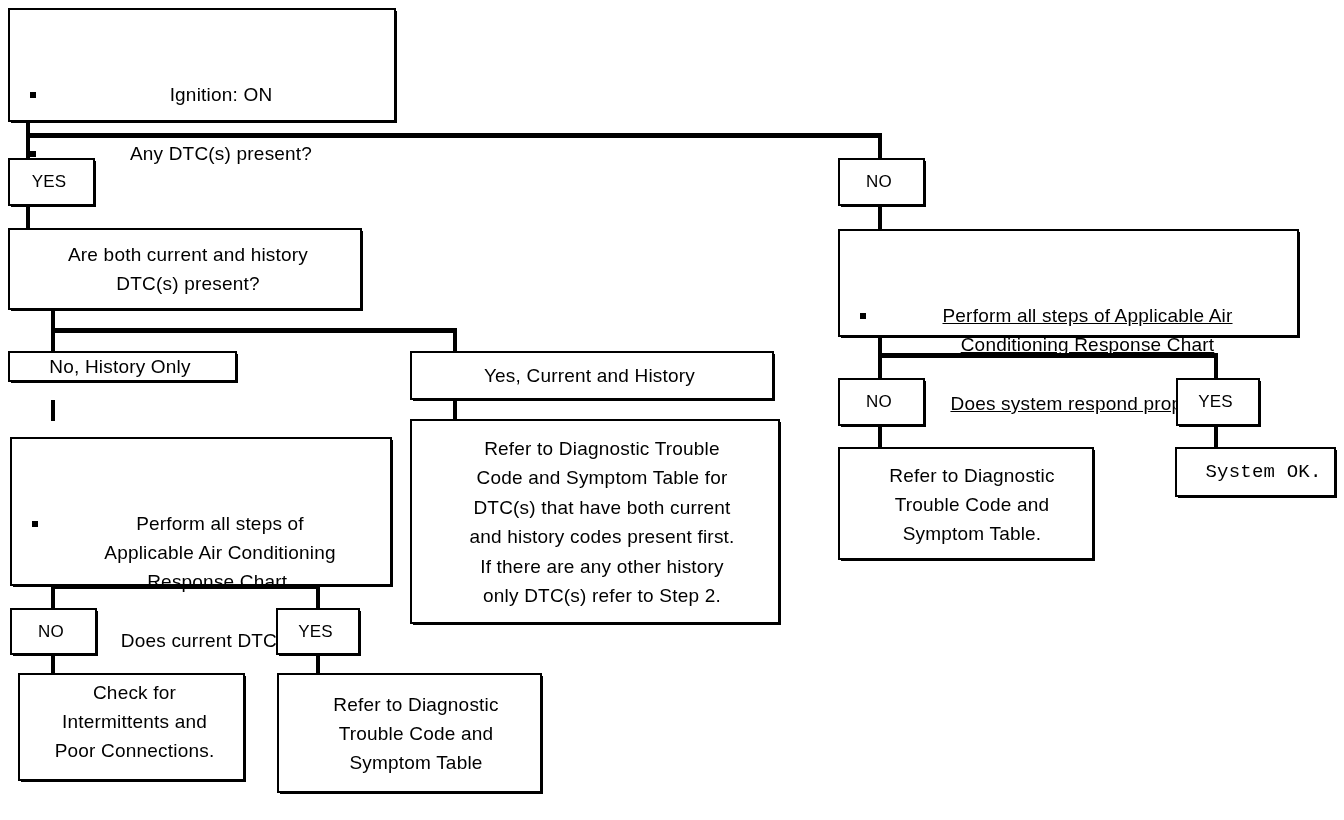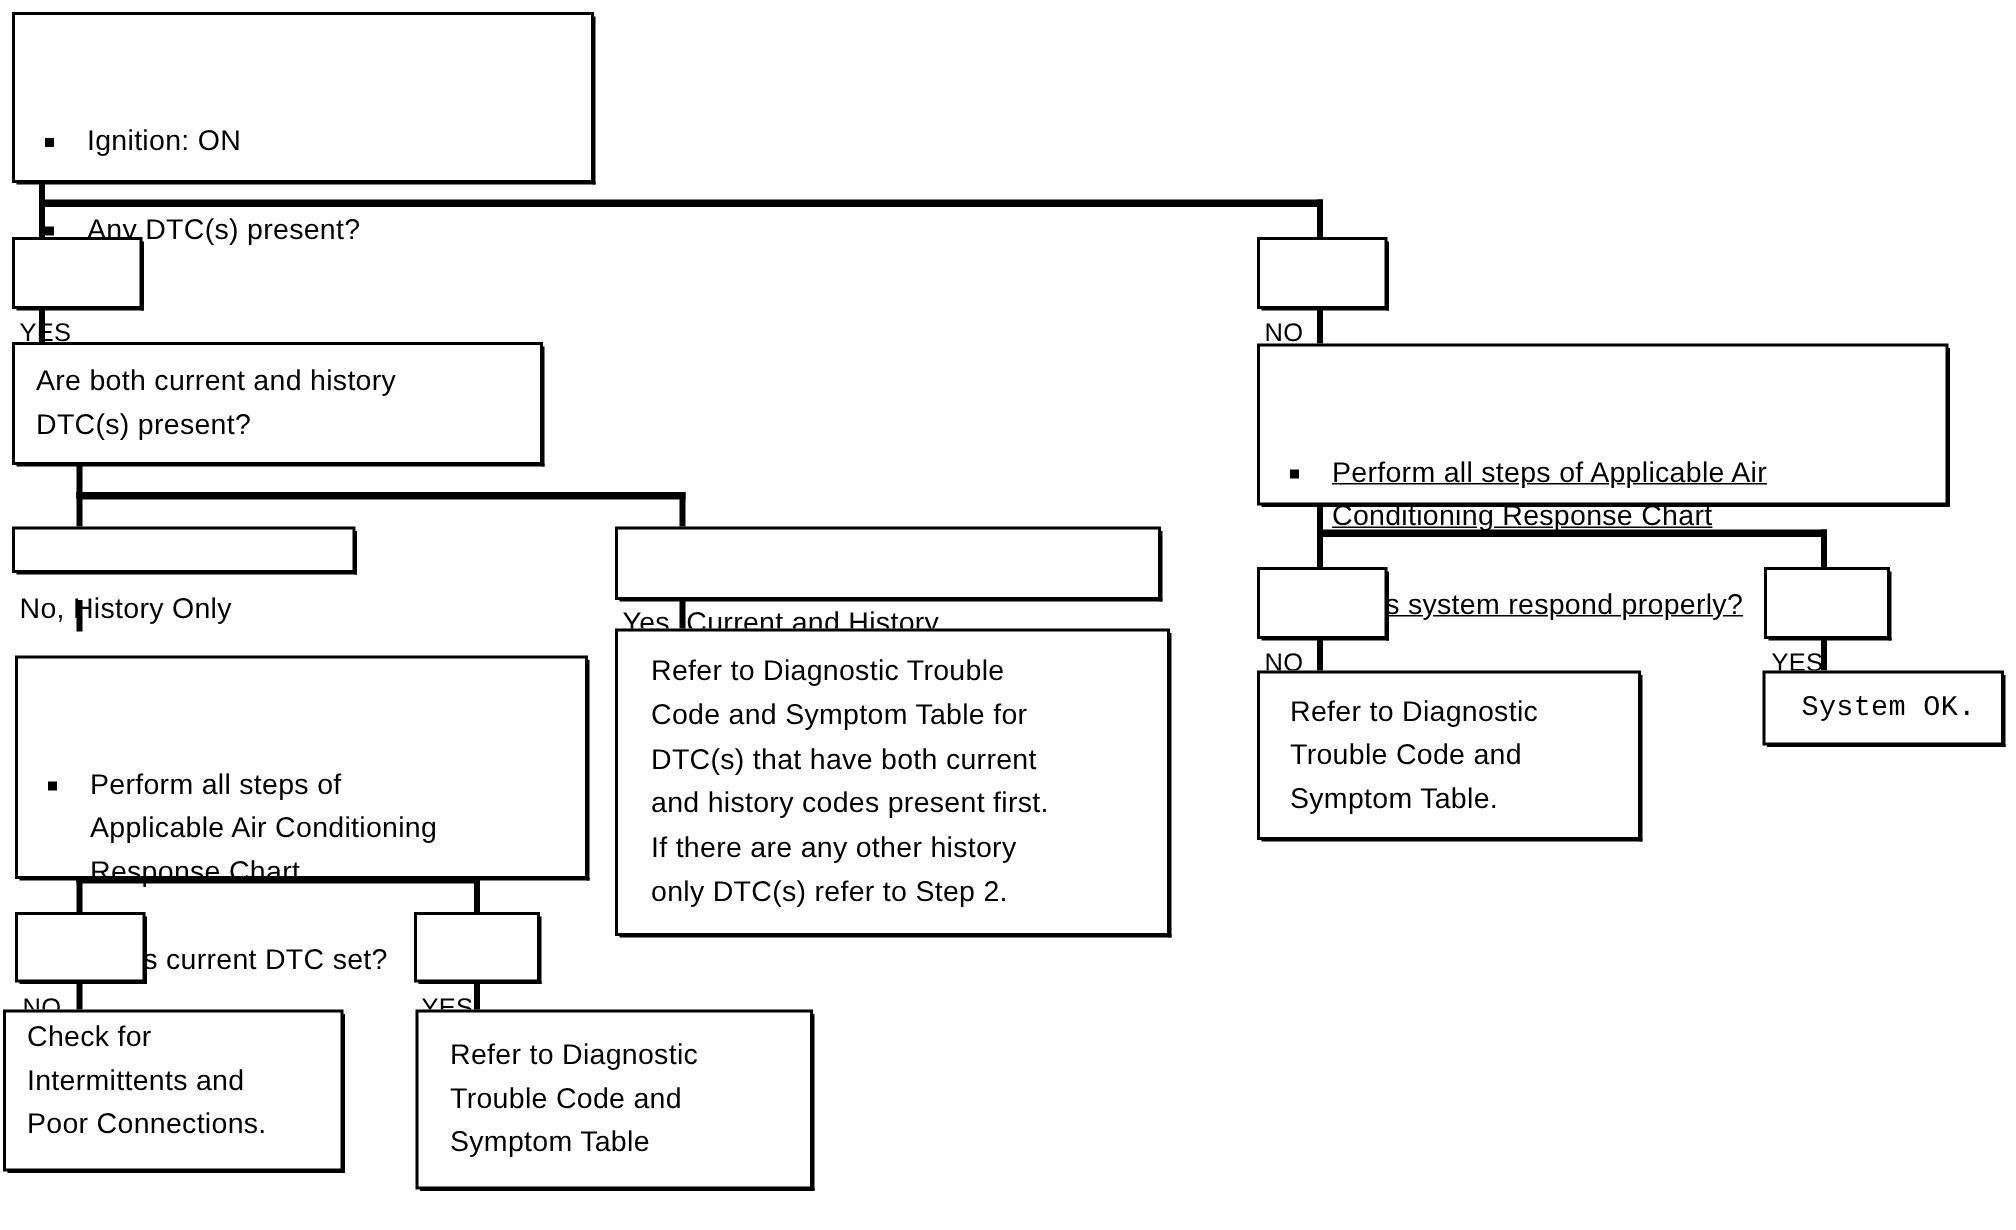--- a/index.html
+++ b/index.html
@@ -16,20 +16,21 @@
     font-family: "Liberation Sans", "DejaVu Sans", sans-serif;
     overflow: hidden;
   }
   .node {
     position: absolute;
     box-sizing: border-box;
     border: 2px solid #000000;
     background: #ffffff;
     color: #000000;
     z-index: 2;
+    text-align: center;
   }
   
   .node::after {
     content: "";
     position: absolute;
     left: 1px;
     top: 1px;
     right: -3px;
     bottom: -3px;
     border-right: 2px solid #000000;
@@ -44,21 +45,20 @@
     transform: translateY(-50%);
     font-size: 19px;
     line-height: 29px;
     letter-spacing: 0.2px;
     white-space: pre-line;
   }
   .node.label .txt {
     font-size: 17px;
     left: 3px;
     line-height: 20px;
-    margin-top: 40px;
   }
   .node.bullets .txt {
     position: static;
     transform: none;
     padding: 12px 10px 10px 14px;
   }
   ul.blist {
     list-style: none;
     margin: 0;
     padding: 0;
@@ -202,21 +202,21 @@
   </div>
 
   <div class="node label" style="left:10px; top:608px; width:87px; height:47px;">
     <div class="txt">NO</div>
   </div>
 
   <div class="node label" style="left:276px; top:608px; width:84px; height:47px;">
     <div class="txt">YES</div>
   </div>
 
-  <div class="node" style="left:2px; top:673px; width:227px; height:108px;">
+  <div class="node" style="left:18px; top:673px; width:227px; height:108px;">
     <div class="txt" style="top:44%;">Check for
 Intermittents and
 Poor Connections.</div>
   </div>
 
   <div class="node" style="left:277px; top:673px; width:265px; height:120px;">
     <div class="txt" style="left:21px;">Refer to Diagnostic
 Trouble Code and
 Symptom Table</div>
   </div>

